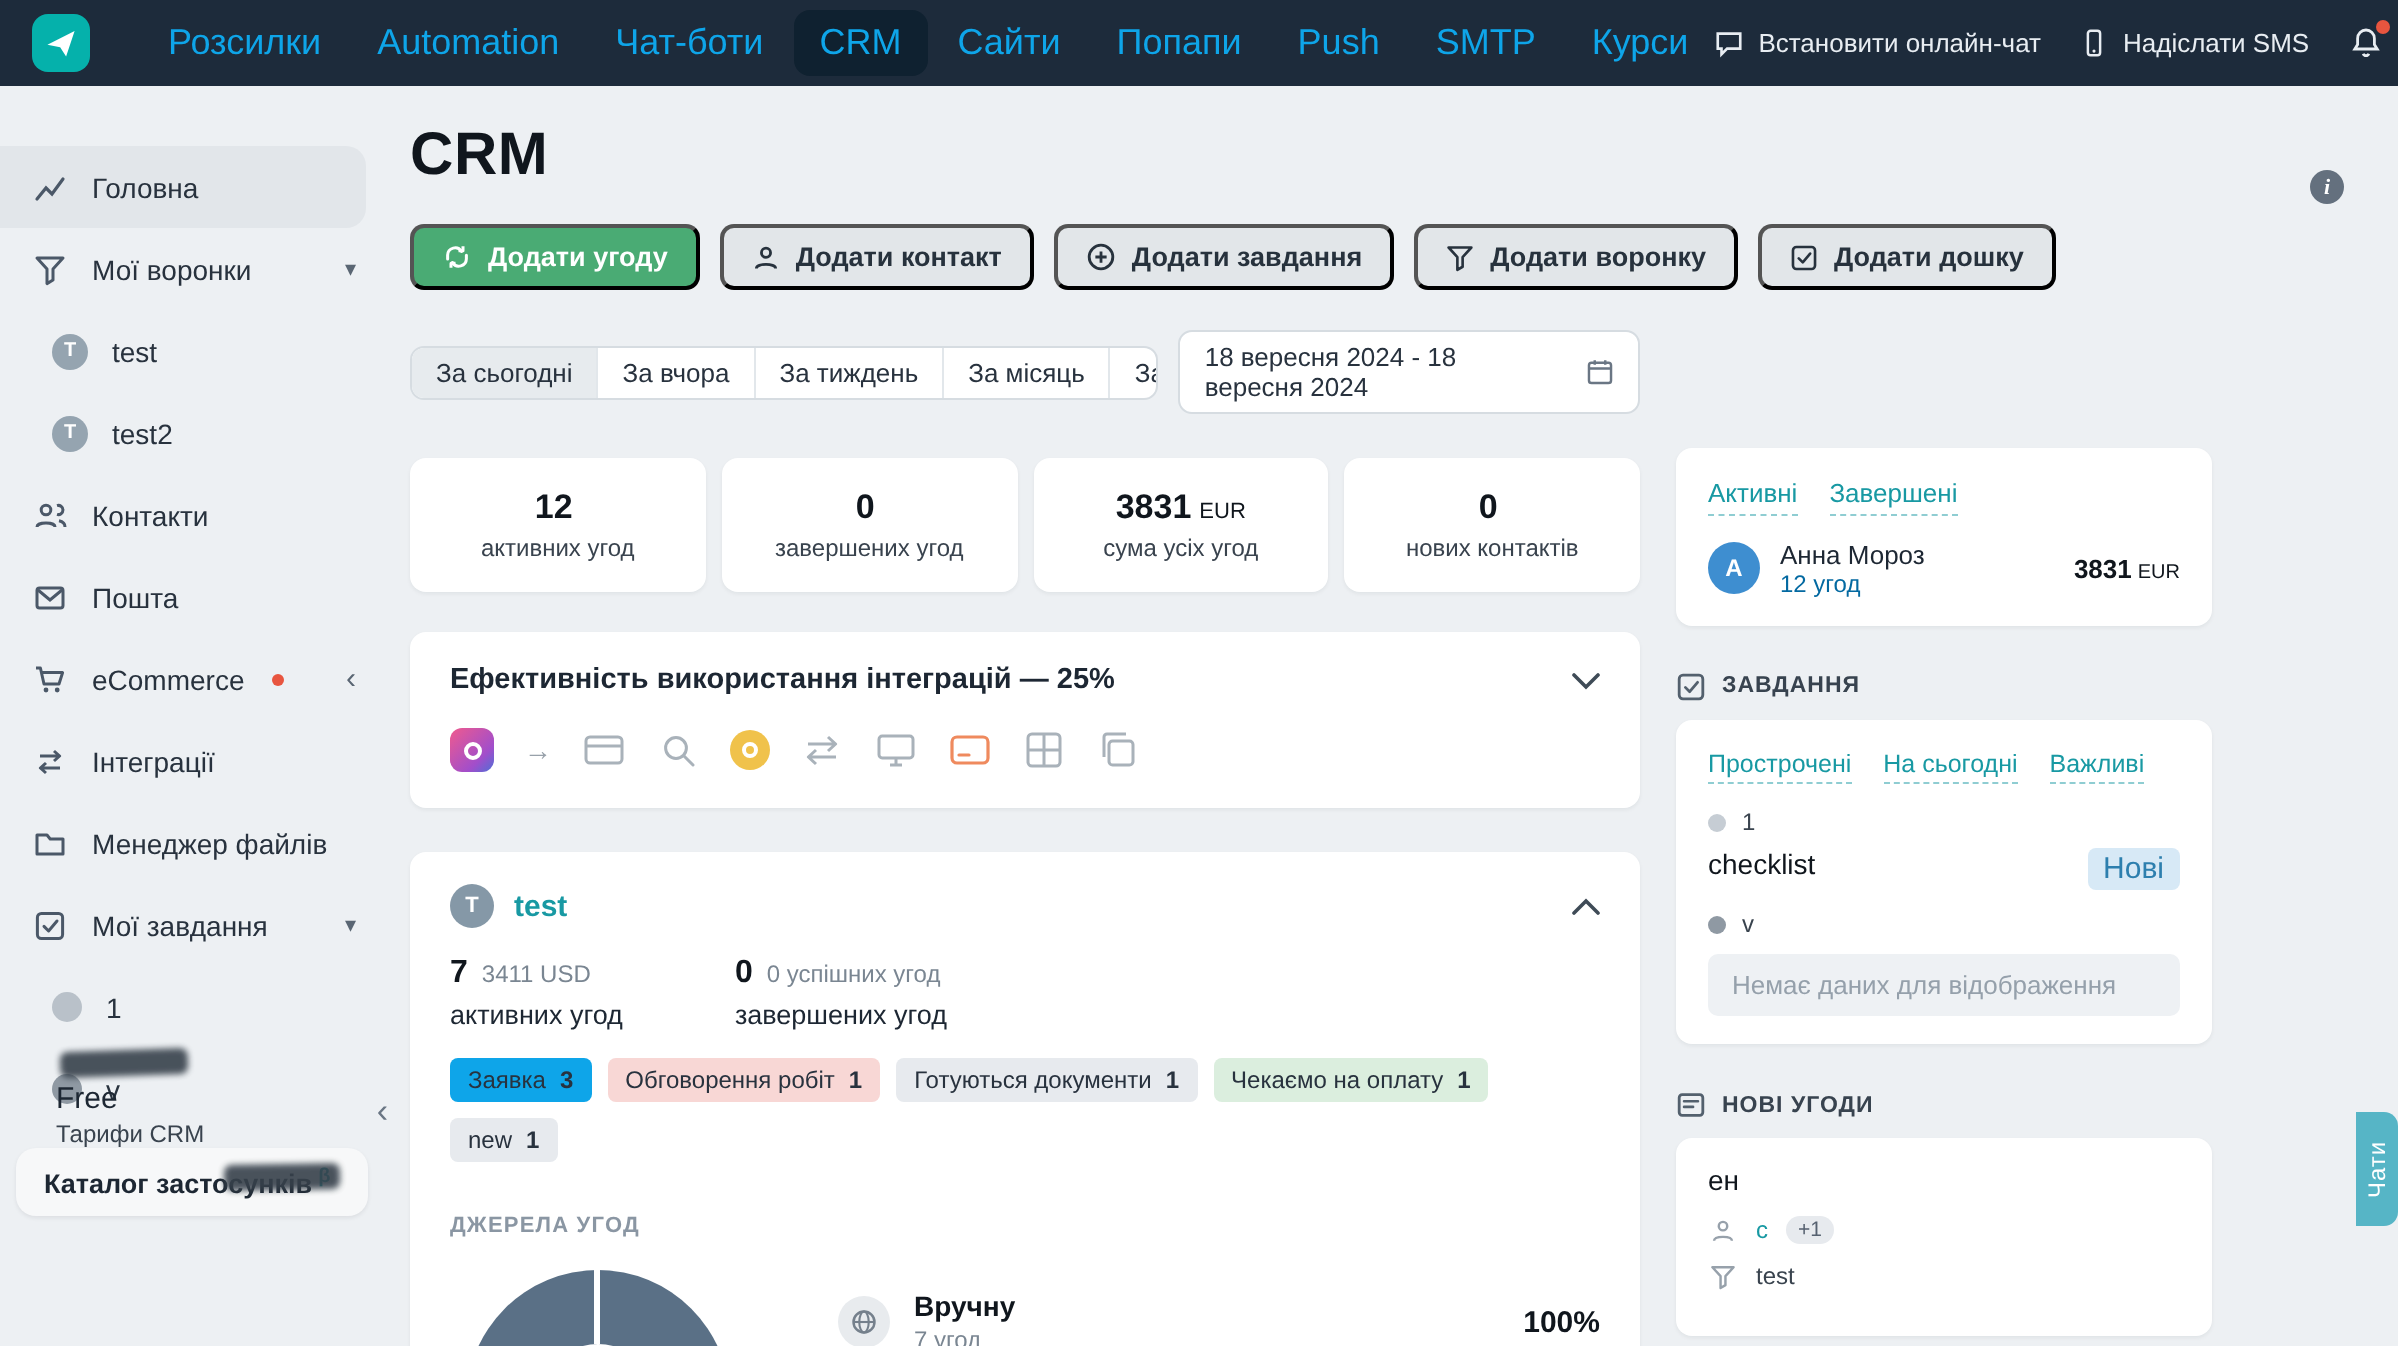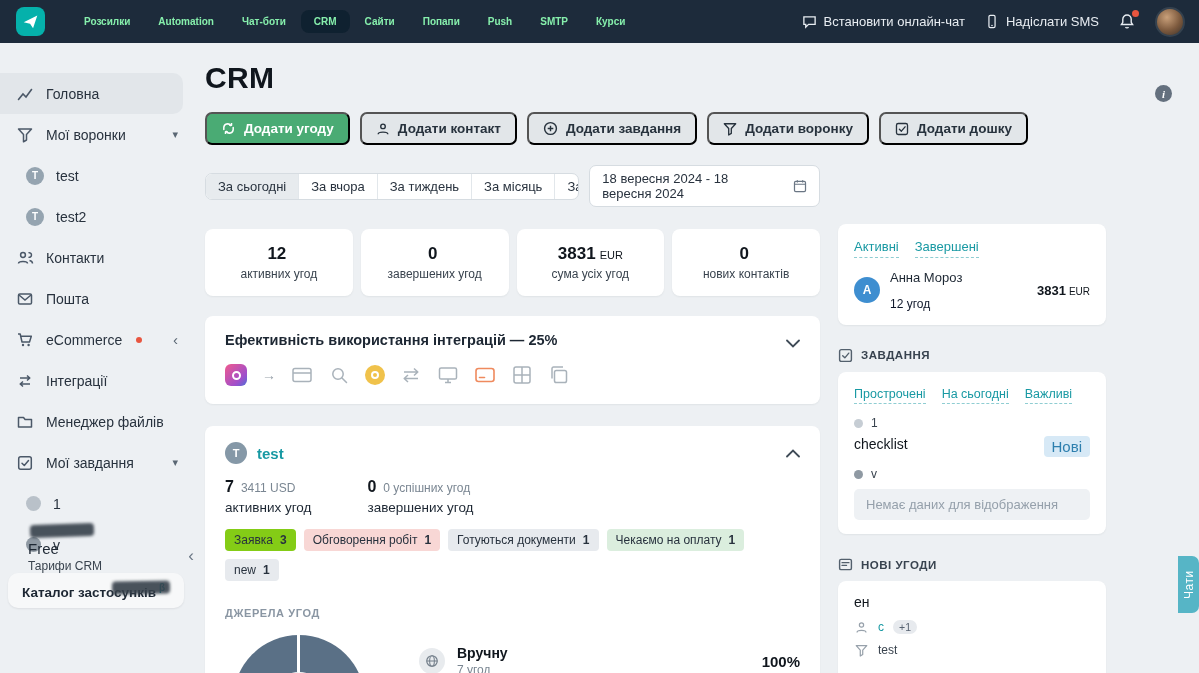--- a/index.html
+++ b/index.html
@@ -4,21 +4,21 @@
 <style>
 *{margin:0;padding:0;box-sizing:border-box}
 html,body{width:1199px;height:673px;overflow:hidden}
 body{font-family:"Liberation Sans",sans-serif;background:#edf0f3;color:#1d2733}
 .app{position:relative;width:1199px;height:673px}
 
 
 .navbar{position:absolute;top:0;left:0;right:0;height:43px;background:#1d2b3b;display:flex;align-items:center;padding:0 14px;z-index:40}
 .logo{width:29px;height:29px;border-radius:8px;background:#05b1ab;display:flex;align-items:center;justify-content:center;margin:0 26px 0 2px;cursor:pointer;flex:none}
 .nav-menu{display:flex;align-items:center;gap:2px}
-.nav-item{color:#86efac;font-size:10px;font-weight:700;padding:6px 13px;border-radius:8px;cursor:pointer;white-space:nowrap}
+.nav-item{color:#0ea5e9;font-size:18px;font-weight:400;padding:6px 13px;border-radius:8px;cursor:pointer;white-space:nowrap}
 .nav-item.active{background:#0f2130}
 .nav-right{margin-left:auto;display:flex;align-items:center;gap:20px}
 .nav-util{display:flex;align-items:center;gap:7px;color:#e8edf2;font-size:13px;cursor:pointer;white-space:nowrap}
 .bell{position:relative;cursor:pointer;display:flex;align-items:center}
 .bell .dot{position:absolute;top:-3px;right:-4px;width:7px;height:7px;border-radius:50%;background:#e8553f}
 .avatar{width:30px;height:30px;border-radius:50%;background:radial-gradient(circle at 38% 32%,#c9a07a,#7d5a3e 55%,#39302a);border:2px solid #35424f;cursor:pointer;flex:none}
 
 
 .sidebar{position:absolute;top:59px;left:0;width:192px;height:555px;padding-top:14px;z-index:20}
 .s-item{display:flex;align-items:center;gap:12px;height:41px;padding:0 14px 0 16px;font-size:14px;color:#28323e;cursor:pointer}
@@ -66,21 +66,21 @@
 .stat-top{display:flex;align-items:baseline;gap:4px}
 .stat-val{font-size:17px;font-weight:700;color:#10161d}
 .stat-unit{font-size:11px;color:#10161d}
 .stat-label{font-size:12px;color:#39434e;margin-top:3px}
 
 
 .card{background:#fff;border-radius:8px;box-shadow:0 1px 2px rgba(20,30,40,.06)}
 
 
 .integr{margin-top:20px;padding:16px 20px 18px}
-.integr-head{display:flex;align-items:flex-end}
+.integr-head{display:flex;align-items:center}
 .integr-title{font-size:14.5px;font-weight:700;color:#1d2733}
 .chev{margin-left:auto;display:flex;cursor:pointer}
 .int-icons{display:flex;align-items:center;gap:15px;margin-top:16px}
 .iic{display:flex;align-items:center;justify-content:center}
 .iic-color{width:22px;height:22px;border-radius:6px;background:linear-gradient(135deg,#f05a8e,#a14ecb 70%,#4e6fd6);display:flex;align-items:center;justify-content:center}
 .iic-color i{display:block;width:9px;height:9px;border:2px solid #fff;border-radius:50%}
 .iarrow{color:#98a1aa;font-size:14px}
 .iic-coin{width:20px;height:20px;border-radius:50%;background:#f0c24b;display:flex;align-items:center;justify-content:center}
 .iic-coin i{display:block;width:8px;height:8px;border:2px solid #fff;border-radius:50%}
 
@@ -90,21 +90,21 @@
 .pipe-circle{width:22px;height:22px;border-radius:50%;background:#8598a7;color:#fff;font-size:11px;font-weight:700;display:flex;align-items:center;justify-content:center}
 .pipe-name{font-size:15px;font-weight:700;color:#1899a3;cursor:pointer}
 .pipe-stats{display:flex;gap:56px;margin-top:14px}
 .pnumline{display:flex;align-items:baseline;gap:7px}
 .pnum{font-size:16px;font-weight:700;color:#10161d}
 .psub{font-size:12px;color:#7a8692}
 .plabel{font-size:13.5px;color:#1d2733;margin-top:4px}
 .tags{display:flex;gap:8px;margin-top:14px;flex-wrap:wrap}
 .tag{display:inline-flex;align-items:center;gap:7px;padding:4px 9px;border-radius:4px;font-size:12px;color:#28323e;cursor:pointer;white-space:nowrap}
 .tag .tc{font-weight:700}
-.t0{background:#84cc16}.t1{background:#f8d7d5}.t2{background:#e7eaee}.t3{background:#dbeede}.t4{background:#e7eaee}
+.t0{background:#0ea5e9}.t1{background:#f8d7d5}.t2{background:#e7eaee}.t3{background:#dbeede}.t4{background:#e7eaee}
 .src-title{margin-top:26px;font-size:11px;font-weight:700;letter-spacing:.6px;color:#8a96a3}
 .src-flex{display:flex;gap:44px;margin-top:12px;align-items:flex-start}
 .donut-wrap{width:150px;height:110px;position:relative;flex:none}
 .donut{position:absolute;left:8px;top:4px;width:132px;height:132px;border-radius:50%;background:#5a7086}
 .hole{position:absolute;left:37px;top:37px;width:58px;height:58px;border-radius:50%;background:#fff}
 .notch{position:absolute;left:64px;top:0;width:3px;height:37px;background:#fff}
 .legend-row{flex:1;display:flex;align-items:center;gap:12px;margin-top:14px}
 .lg-ic{width:26px;height:26px;border-radius:50%;background:#e8ebee;display:flex;align-items:center;justify-content:center;flex:none}
 .lg-name{font-size:14px;font-weight:700;color:#10161d}
 .lg-sub{font-size:12px;color:#7a8692;margin-top:2px}
@@ -113,21 +113,21 @@
 
 .rc-head{display:flex;align-items:center;gap:8px;margin-bottom:9px}
 .rc-title{font-size:11.5px;font-weight:700;letter-spacing:.5px;color:#38434f}
 .rc-card{padding:13px 16px 14px;margin-bottom:23px}
 .tabs-links{display:flex;gap:16px;margin-bottom:12px}
 .tlink{font-size:13px;color:#1899a3;border-bottom:1px dashed #8fcdd2;cursor:pointer;white-space:nowrap;line-height:1.5}
 .tlink.sm{font-size:12.5px}
 .person-row{display:flex;align-items:center;gap:10px}
 .avatar-sm{width:26px;height:26px;border-radius:50%;background:#3e8ed0;color:#fff;font-size:12px;font-weight:700;display:flex;align-items:center;justify-content:center;flex:none}
 .p-name{font-size:13px;color:#1d2733}
-.p-sub{font-size:12px;color:#0f172a;margin-top:12px}
+.p-sub{font-size:12px;color:#0369a1;margin-top:0}
 .p-sum{margin-left:auto;display:flex;align-items:baseline;gap:3px}
 .p-sum b{font-size:13px;color:#10161d}
 .p-sum span{font-size:10px;color:#10161d}
 .dot-row{display:flex;align-items:center;gap:8px;font-size:12px;color:#39434e;margin:10px 0 6px}
 .dot{width:9px;height:9px;border-radius:50%;flex:none}
 .d1{background:#c6cdd4}.d2{background:#8f99a3}
 .task-row{display:flex;align-items:flex-start;margin:2px 0 4px}
 .task-title{font-size:14px;color:#10161d}
 .badge-new{margin-left:auto;background:#d7e9f6;color:#2d7fae;font-size:15px;padding:2px 8px;border-radius:4px}
 .empty-box{background:#eef1f4;border-radius:5px;padding:8px 12px;font-size:13px;color:#95a0ab;margin-top:8px}

